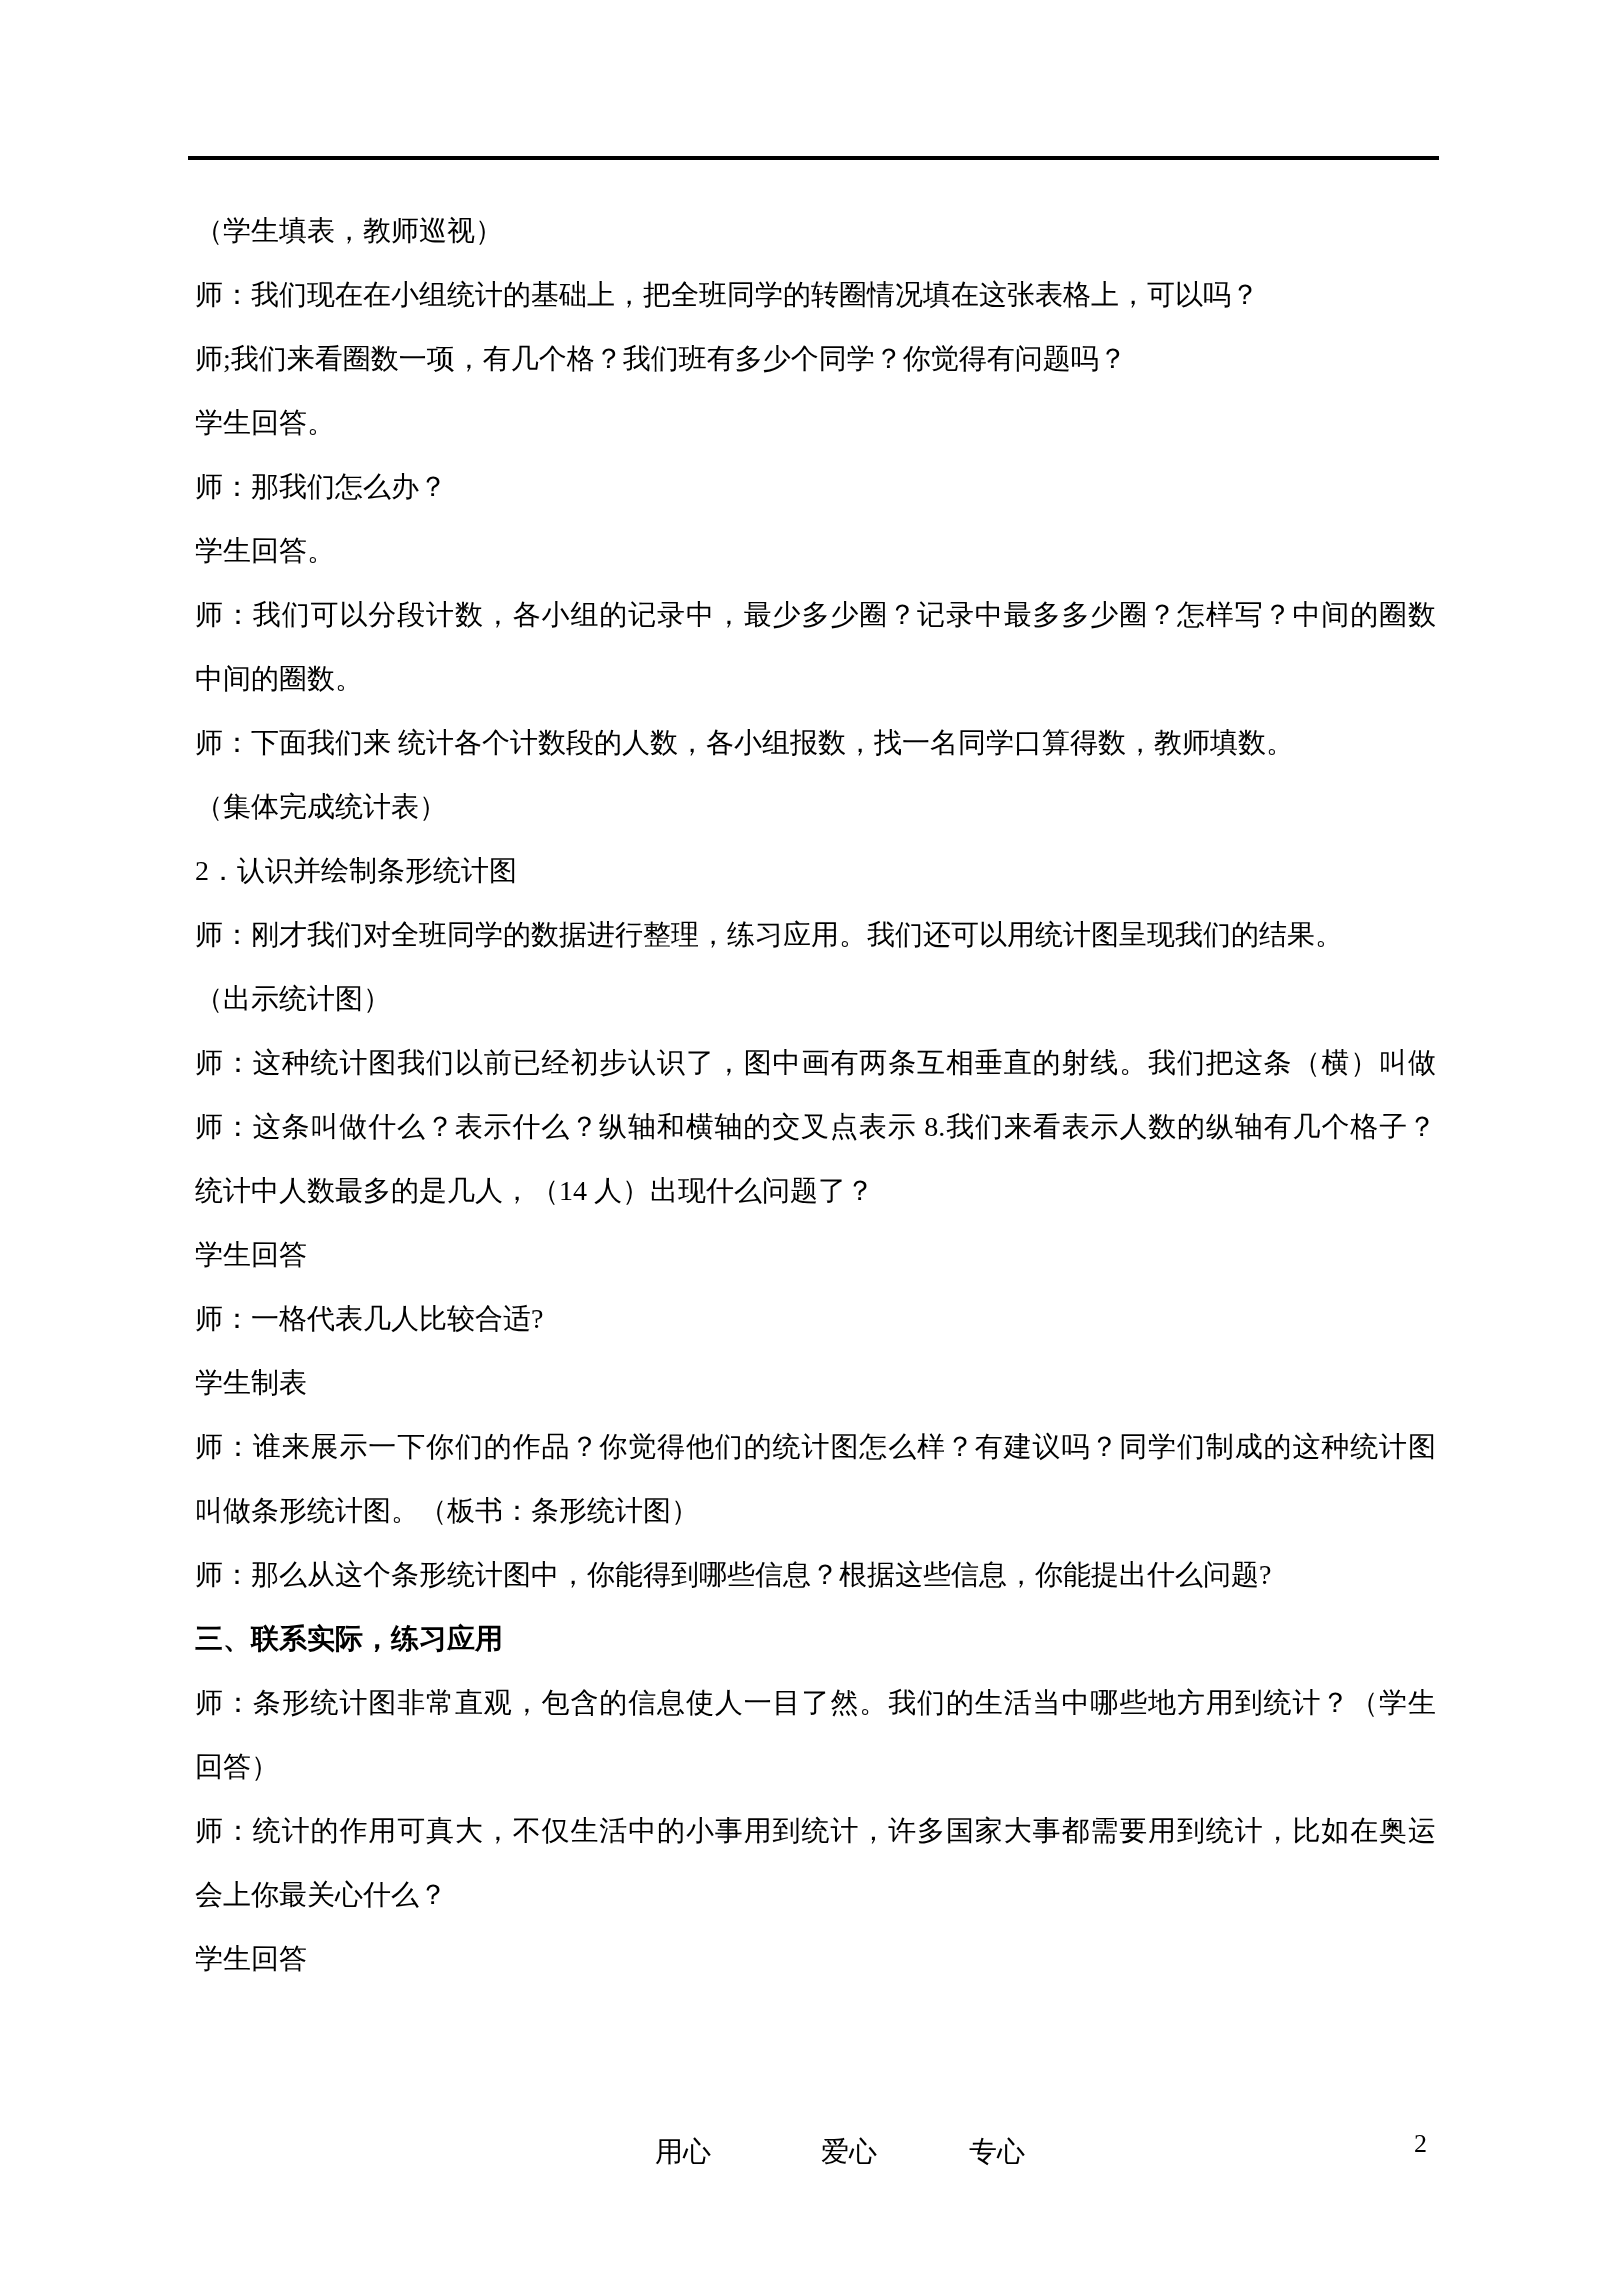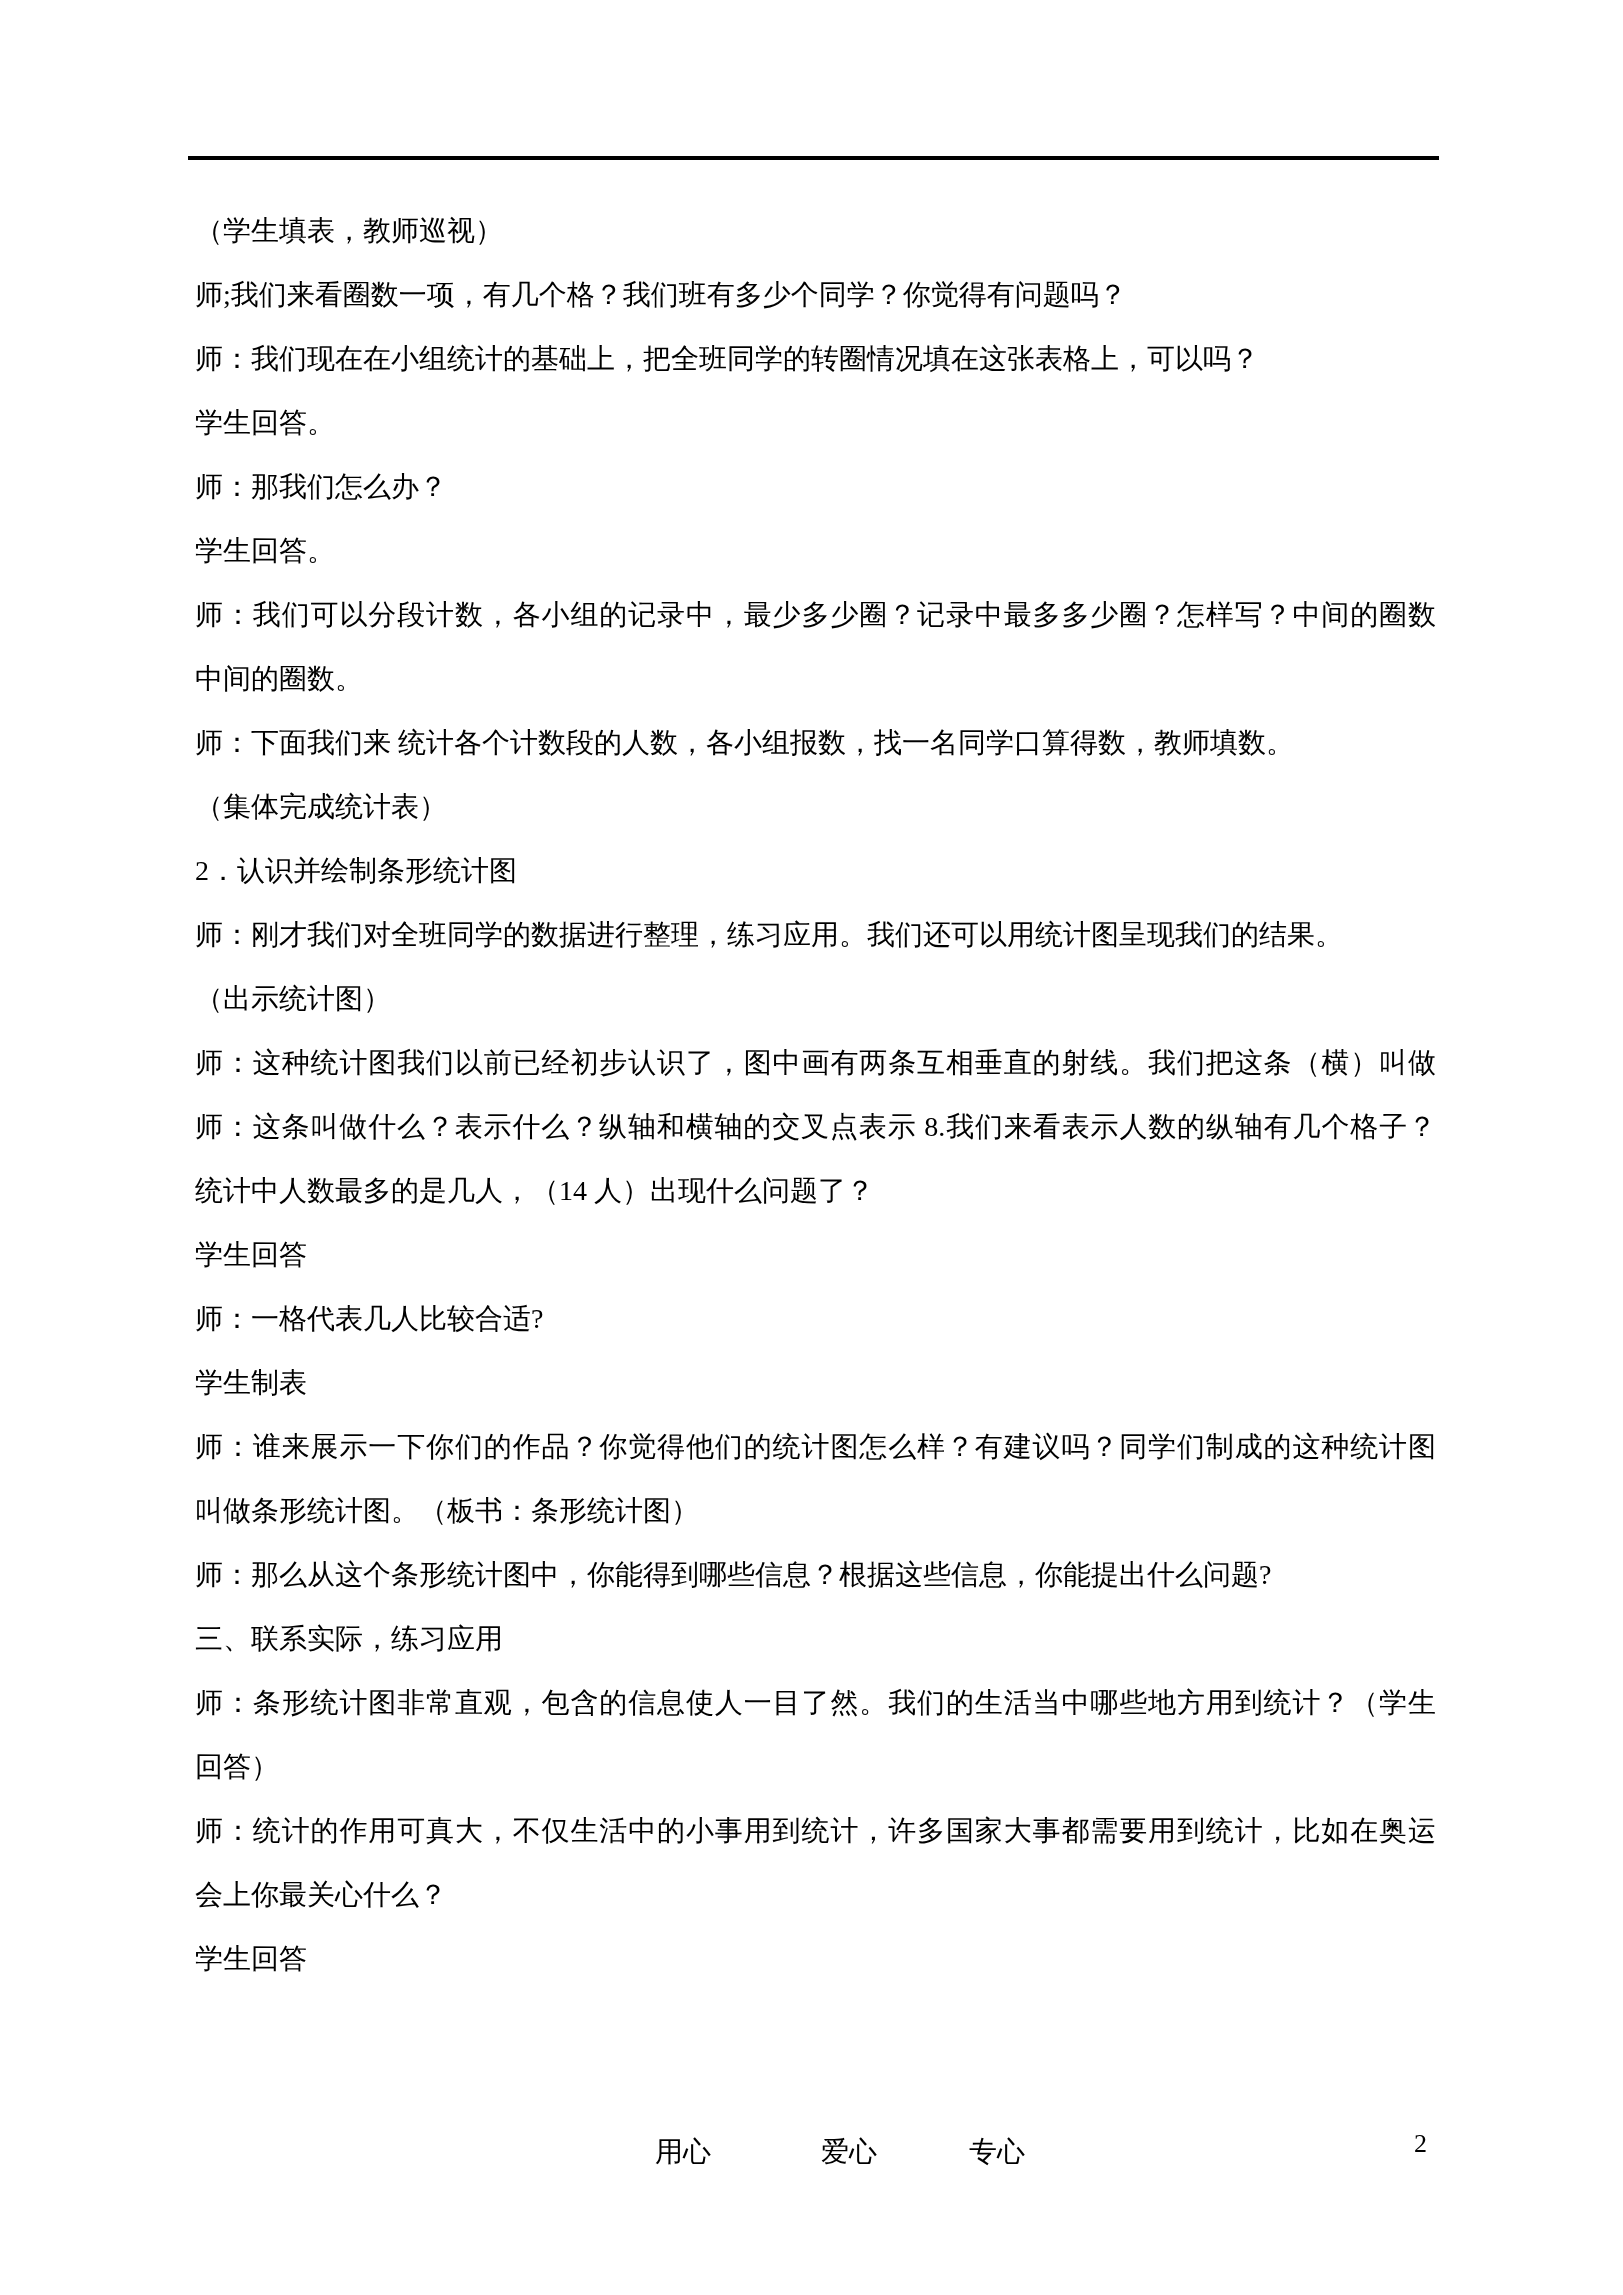--- a/index.html
+++ b/index.html
@@ -46,21 +46,21 @@
     font-size: 28px;
     letter-spacing: 0;
     white-space: nowrap;
   }
   .line.full {
     white-space: normal;
     text-align: justify;
     text-align-last: justify;
   }
   .line.bold {
-    font-weight: normal;
+    font-weight: bold;
   }
   
   .footer-word {
     position: absolute;
     top: 2135px;
     height: 34px;
     line-height: 34px;
     font-size: 28px;
     white-space: nowrap;
     margin-left: 48px;
@@ -79,22 +79,22 @@
 </style>
 </head>
 <body>
 
 <div class="page">
 
   <div class="header-rule"></div>
 
   <div class="doc">
       <div class="line">（学生填表，教师巡视）</div>
+      <div class="line">师：我们现在在小组统计的基础上，把全班同学的转圈情况填在这张表格上，可以吗？</div>
       <div class="line">师;我们来看圈数一项，有几个格？我们班有多少个同学？你觉得有问题吗？</div>
-      <div class="line">师：我们现在在小组统计的基础上，把全班同学的转圈情况填在这张表格上，可以吗？</div>
       <div class="line">学生回答。</div>
       <div class="line">师：那我们怎么办？</div>
       <div class="line">学生回答。</div>
       <div class="line full">师：我们可以分段计数，各小组的记录中，最少多少圈？记录中最多多少圈？怎样写？中间的圈数</div>
       <div class="line">中间的圈数。</div>
       <div class="line">师：下面我们来 统计各个计数段的人数，各小组报数，找一名同学口算得数，教师填数。</div>
       <div class="line">（集体完成统计表）</div>
       <div class="line">2．认识并绘制条形统计图</div>
       <div class="line">师：刚才我们对全班同学的数据进行整理，练习应用。我们还可以用统计图呈现我们的结果。</div>
       <div class="line">（出示统计图）</div>

